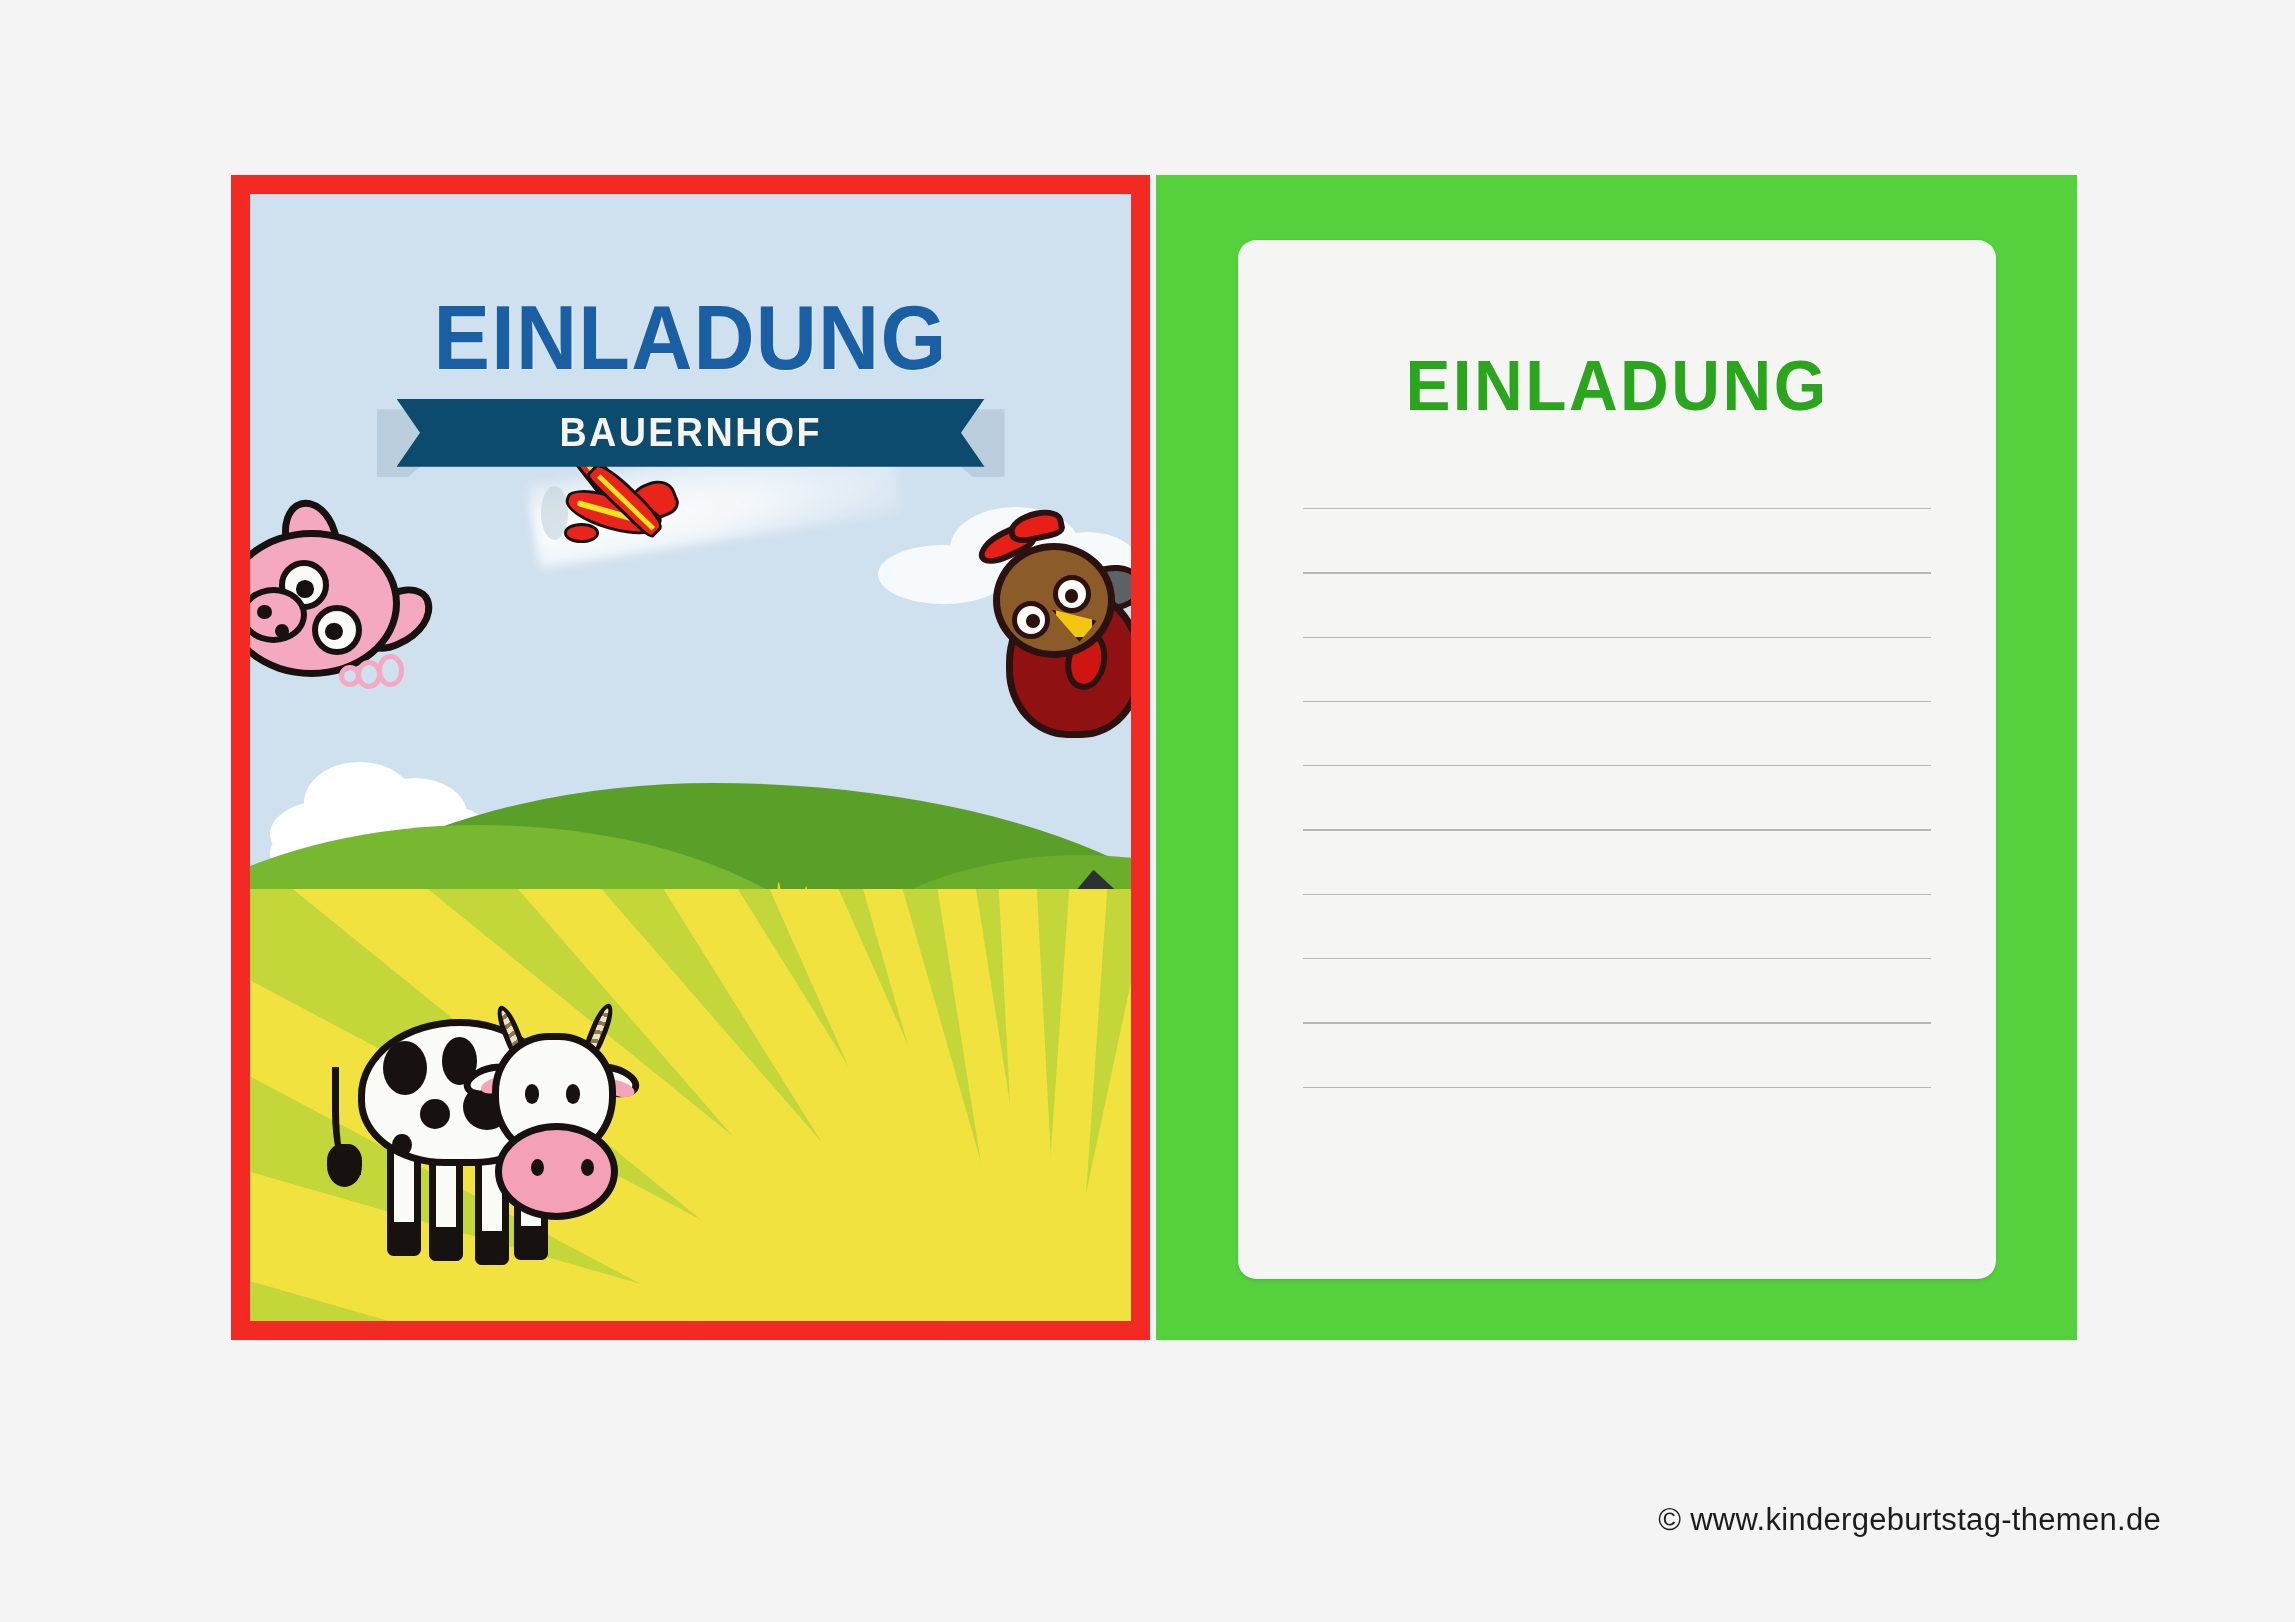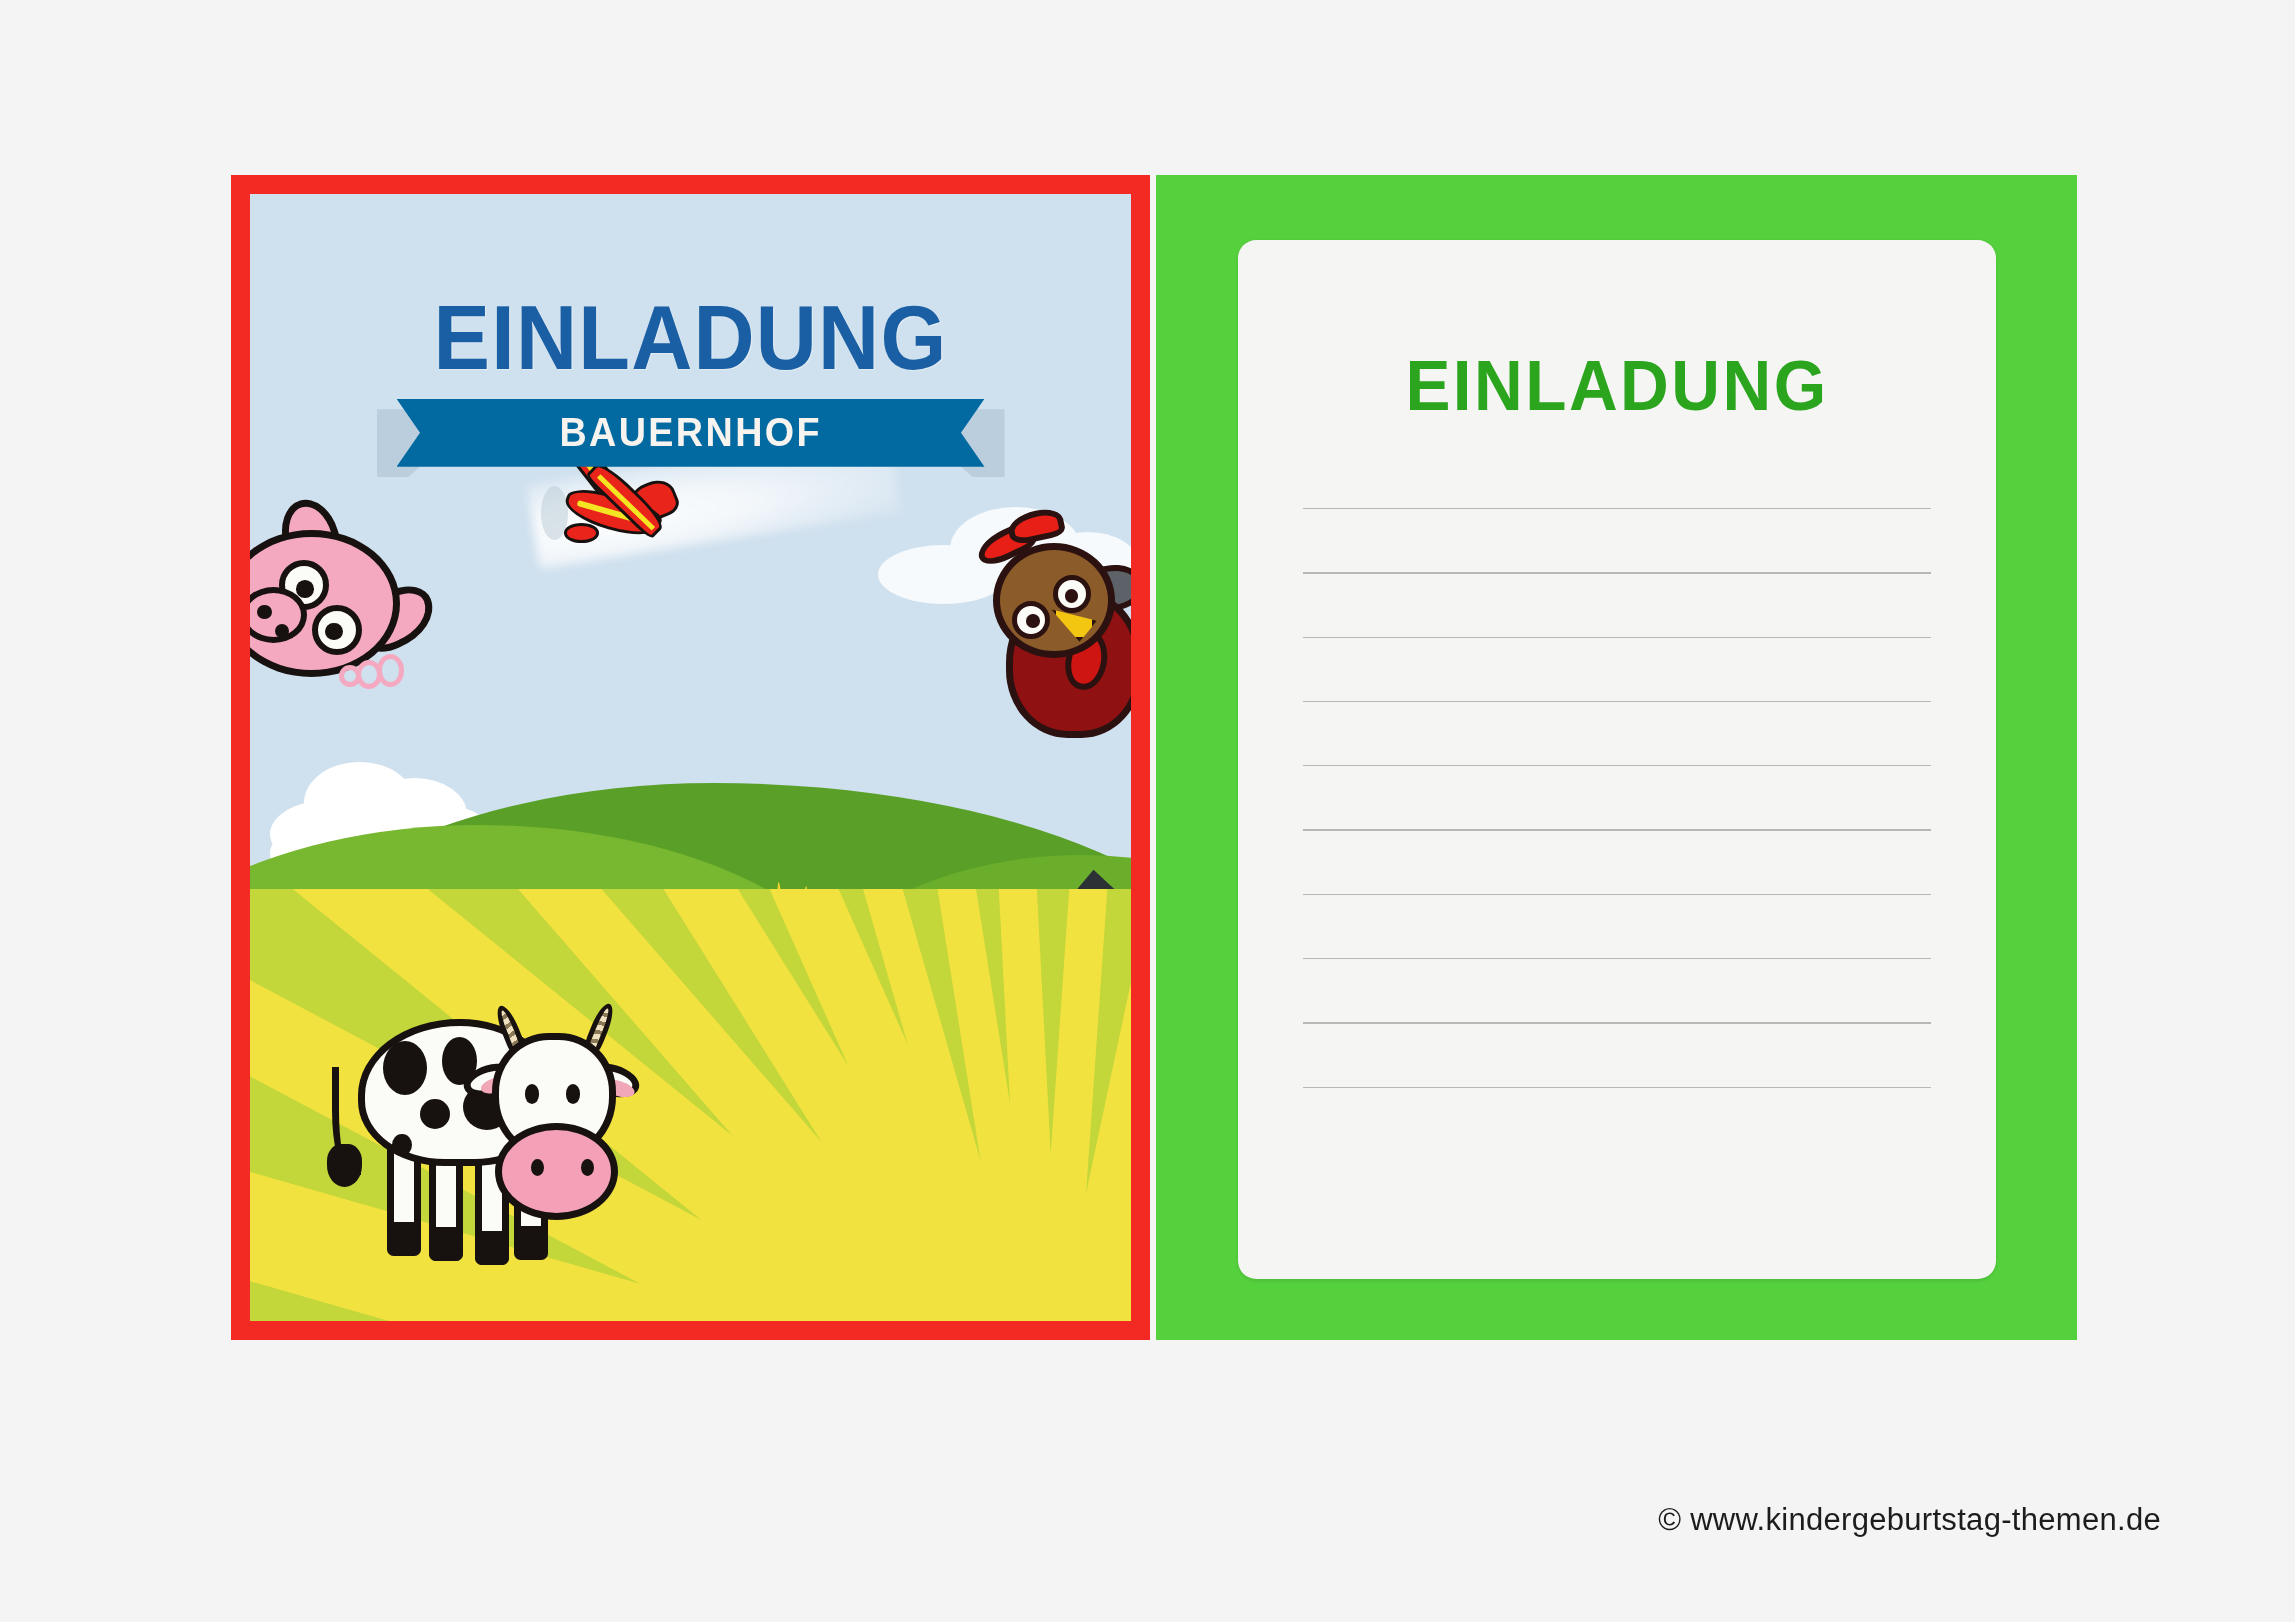--- a/index.html
+++ b/index.html
@@ -203,21 +203,21 @@
     width: 628px; height: 68px;
     background: #b4c8d8;
     clip-path: polygon(0% 0%, 100% 0%, 100% 100%, 95% 100%, 90% 60%, 10% 60%, 5% 100%, 0% 100%);
     opacity: 0.75;
   }
   #ribbon {
     position: absolute;
     left: 50%; top: 0;
     transform: translateX(-50%);
     width: 588px; height: 68px;
-    background: #0369a1;
+    background: #0c4a6e;
     clip-path: polygon(0% 0%, 100% 0%, 96% 50%, 100% 100%, 0% 100%, 4% 50%);
     display: flex;
     align-items: center;
     justify-content: center;
   }
   #ribbon-text {
     font-family: "Liberation Sans Narrow", "Liberation Sans", sans-serif;
     font-size: 41px;
     font-weight: 700;
     letter-spacing: 2.6px;

